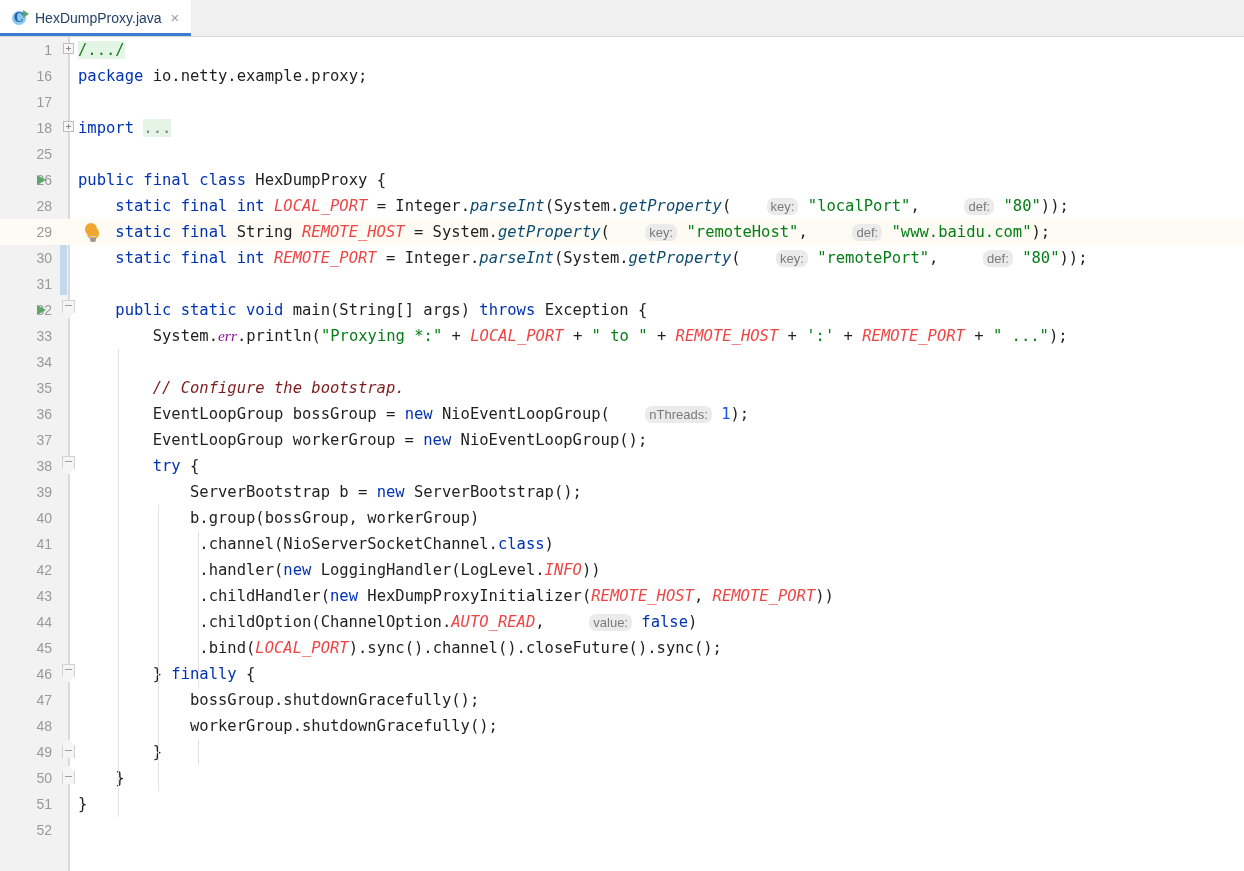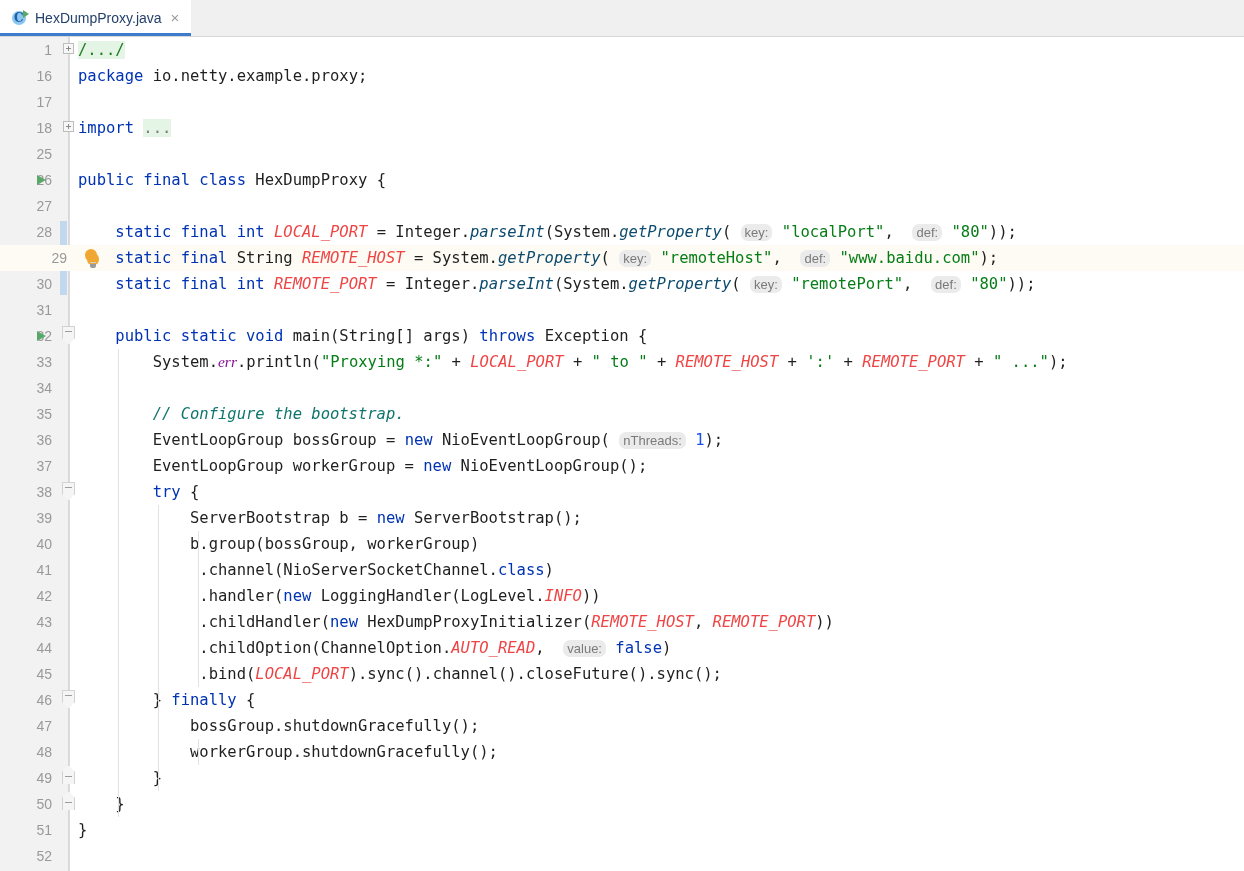--- a/index.html
+++ b/index.html
@@ -115,21 +115,21 @@
     left: 0; right: 0; top: 0;
   }
   .line {
     position: relative;
     height: 26px;
     display: flex;
     align-items: center;
     white-space: pre;
   }
   .line.caretline { background: #fdfbf3; }
-  .line.caretline .ln { background: #fdfbf3; padding-left: 15px; }
+  .line.caretline .ln { background: #fdfbf3; }
 
   .ln {
     position: absolute;
     left: 0;
     width: 52px;
     text-align: right;
     font-family: "Liberation Sans", sans-serif;
     font-size: 14px;
     color: #999999;
     line-height: 26px;
@@ -238,37 +238,38 @@
     left: 78px;
     font-family: "DejaVu Sans Mono", monospace;
     font-size: 15.5px;
     line-height: 26px;
     color: #1f1f1f;
     white-space: pre;
   }
   .kw   { color: #0033b3; }
   .str  { color: #067d17; }
   .num  { color: #1750eb; }
-  .cmt  { color: #0f766e; font-style: italic; }
+  .cmt  { color: #7f1d1d; font-style: italic; }
   .fld  { color: #ef4444; font-style: italic; }
   .stat { color: #871094; font-style: italic; font-family: Liberation Serif, serif; }
   .meth { color: #0c4a6e; font-style: italic; }
   .fold-text {
     background: #e5f5e5;
     color: #1f7a1f;
   }
   .fold-text.dots { color: #7a7a7a; }
   .hint {
     background: #ebebeb;
     color: #7a7a7a;
     border-radius: 7px;
     padding: 1px 4px;
     font-size: 13px;
     font-family: "Liberation Sans", sans-serif;
     font-style: normal;
+    margin-left: 26px;
   }
   .indent-guide {
     position: absolute;
     width: 1px;
     background: #e2e2e2;
   }
 </style>
 </head>
 <body>
 
@@ -290,21 +291,20 @@
   <div class="fold-line"></div>
   <div class="gutter-sep"></div>
   <div class="change-marker" id="change-marker" style="top: 184px; height: 74px;"></div>
   <div class="lines" id="lines">
       <div class="line"><span class="ln">1</span><span class="gicon fold"><span class="fold-plus"></span></span><span class="code"><span class="fold-text">/.../</span></span></div>
       <div class="line"><span class="ln">16</span><span class="code"><span class="kw">package</span><span> io.netty.example.proxy;</span></span></div>
       <div class="line"><span class="ln">17</span><span class="code"></span></div>
       <div class="line"><span class="ln">18</span><span class="gicon fold"><span class="fold-plus"></span></span><span class="code"><span class="kw">import</span><span> </span><span class="fold-text dots">...</span></span></div>
       <div class="line"><span class="ln">25</span><span class="code"></span></div>
       <div class="line"><span class="ln">26</span><span class="gicon run"><span class="run-tri"></span></span><span class="code"><span class="kw">public final class</span><span> HexDumpProxy {</span></span></div>
-      <div class="line"><span class="ln">27</span><span class="code"></span></div>
       <div class="line"><span class="ln">28</span><span class="code"><span>    </span><span class="kw">static final int</span><span> </span><span class="fld">LOCAL_PORT</span><span> = Integer.</span><span class="meth">parseInt</span><span>(System.</span><span class="meth">getProperty</span><span>( </span><span class="hint">key:</span><span> </span><span class="str">"localPort"</span><span>,  </span><span class="hint">def:</span><span> </span><span class="str">"80"</span><span>));</span></span></div>
       <div class="line caretline"><span class="ln">29</span><span class="gicon bulb"><span class="bulb"></span><span class="bulb-base"></span></span><span class="code"><span>    </span><span class="kw">static final</span><span> String </span><span class="fld">REMOTE_HOST</span><span> = System.</span><span class="meth">getProperty</span><span>( </span><span class="hint">key:</span><span> </span><span class="str">"remoteHost"</span><span>,  </span><span class="hint">def:</span><span> </span><span class="str">"www.baidu.com"</span><span>);</span></span></div>
       <div class="line"><span class="ln">30</span><span class="code"><span>    </span><span class="kw">static final int</span><span> </span><span class="fld">REMOTE_PORT</span><span> = Integer.</span><span class="meth">parseInt</span><span>(System.</span><span class="meth">getProperty</span><span>( </span><span class="hint">key:</span><span> </span><span class="str">"remotePort"</span><span>,  </span><span class="hint">def:</span><span> </span><span class="str">"80"</span><span>));</span></span></div>
       <div class="line"><span class="ln">31</span><span class="code"></span></div>
       <div class="line"><span class="ln">32</span><span class="gicon run"><span class="run-tri"></span></span><span class="gicon fold"><span class="fold-shield"></span><span class="fold-minus"></span></span><span class="code"><span>    </span><span class="kw">public static void</span><span> </span><span>main</span><span>(String[] args) </span><span class="kw">throws</span><span> Exception {</span></span></div>
       <div class="line"><span class="ln">33</span><span class="code"><span>        System.</span><span class="stat">err</span><span>.println(</span><span class="str">"Proxying *:"</span><span> + </span><span class="fld">LOCAL_PORT</span><span> + </span><span class="str">" to "</span><span> + </span><span class="fld">REMOTE_HOST</span><span> + </span><span class="str">':'</span><span> + </span><span class="fld">REMOTE_PORT</span><span> + </span><span class="str">" ..."</span><span>);</span></span></div>
       <div class="line"><span class="ln">34</span><span class="code"></span></div>
       <div class="line"><span class="ln">35</span><span class="code"><span>        </span><span class="cmt">// Configure the bootstrap.</span></span></div>
       <div class="line"><span class="ln">36</span><span class="code"><span>        EventLoopGroup bossGroup = </span><span class="kw">new</span><span> NioEventLoopGroup( </span><span class="hint">nThreads:</span><span> </span><span class="num">1</span><span>);</span></span></div>
       <div class="line"><span class="ln">37</span><span class="code"><span>        EventLoopGroup workerGroup = </span><span class="kw">new</span><span> NioEventLoopGroup();</span></span></div>

